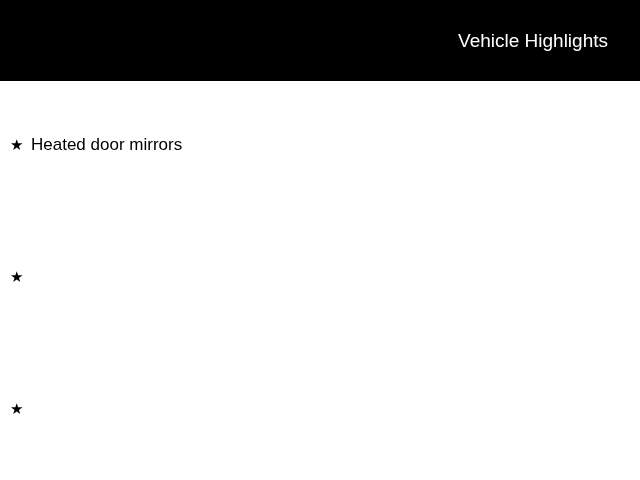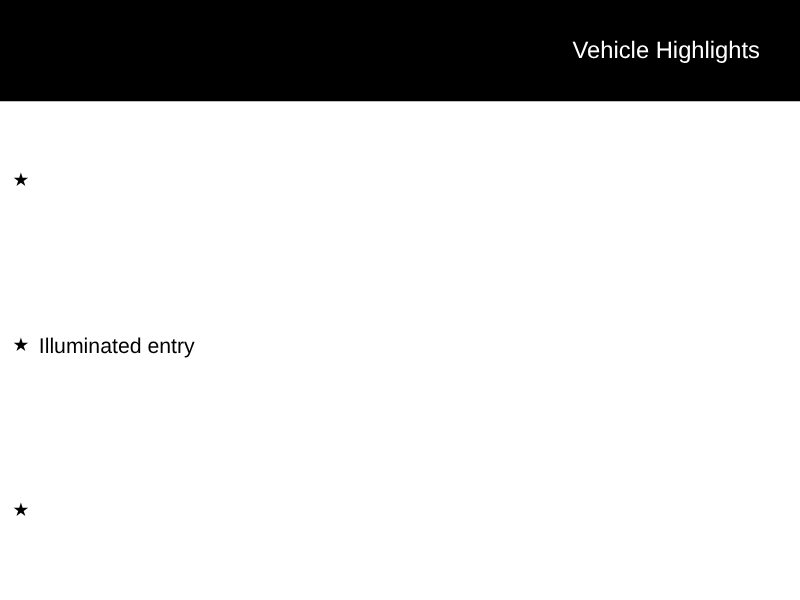--- a/index.html
+++ b/index.html
@@ -78,25 +78,25 @@
 <div class="slide">
 
   <div class="header-band"></div>
 
   <div class="header-title">Vehicle Highlights</div>
 
   <ul class="bullet-list">
 
     <li class="bullet-item">
       <span class="bullet-marker">★</span>
+      <span class="bullet-text">Heated door mirrors</span>
     </li>
 
     <li class="bullet-item">
       <span class="bullet-marker">★</span>
-      <span class="bullet-text">Illuminated entry</span>
     </li>
 
     <li class="bullet-item">
       <span class="bullet-marker">★</span>
     </li>
 
   </ul>
 
 </div>
 

